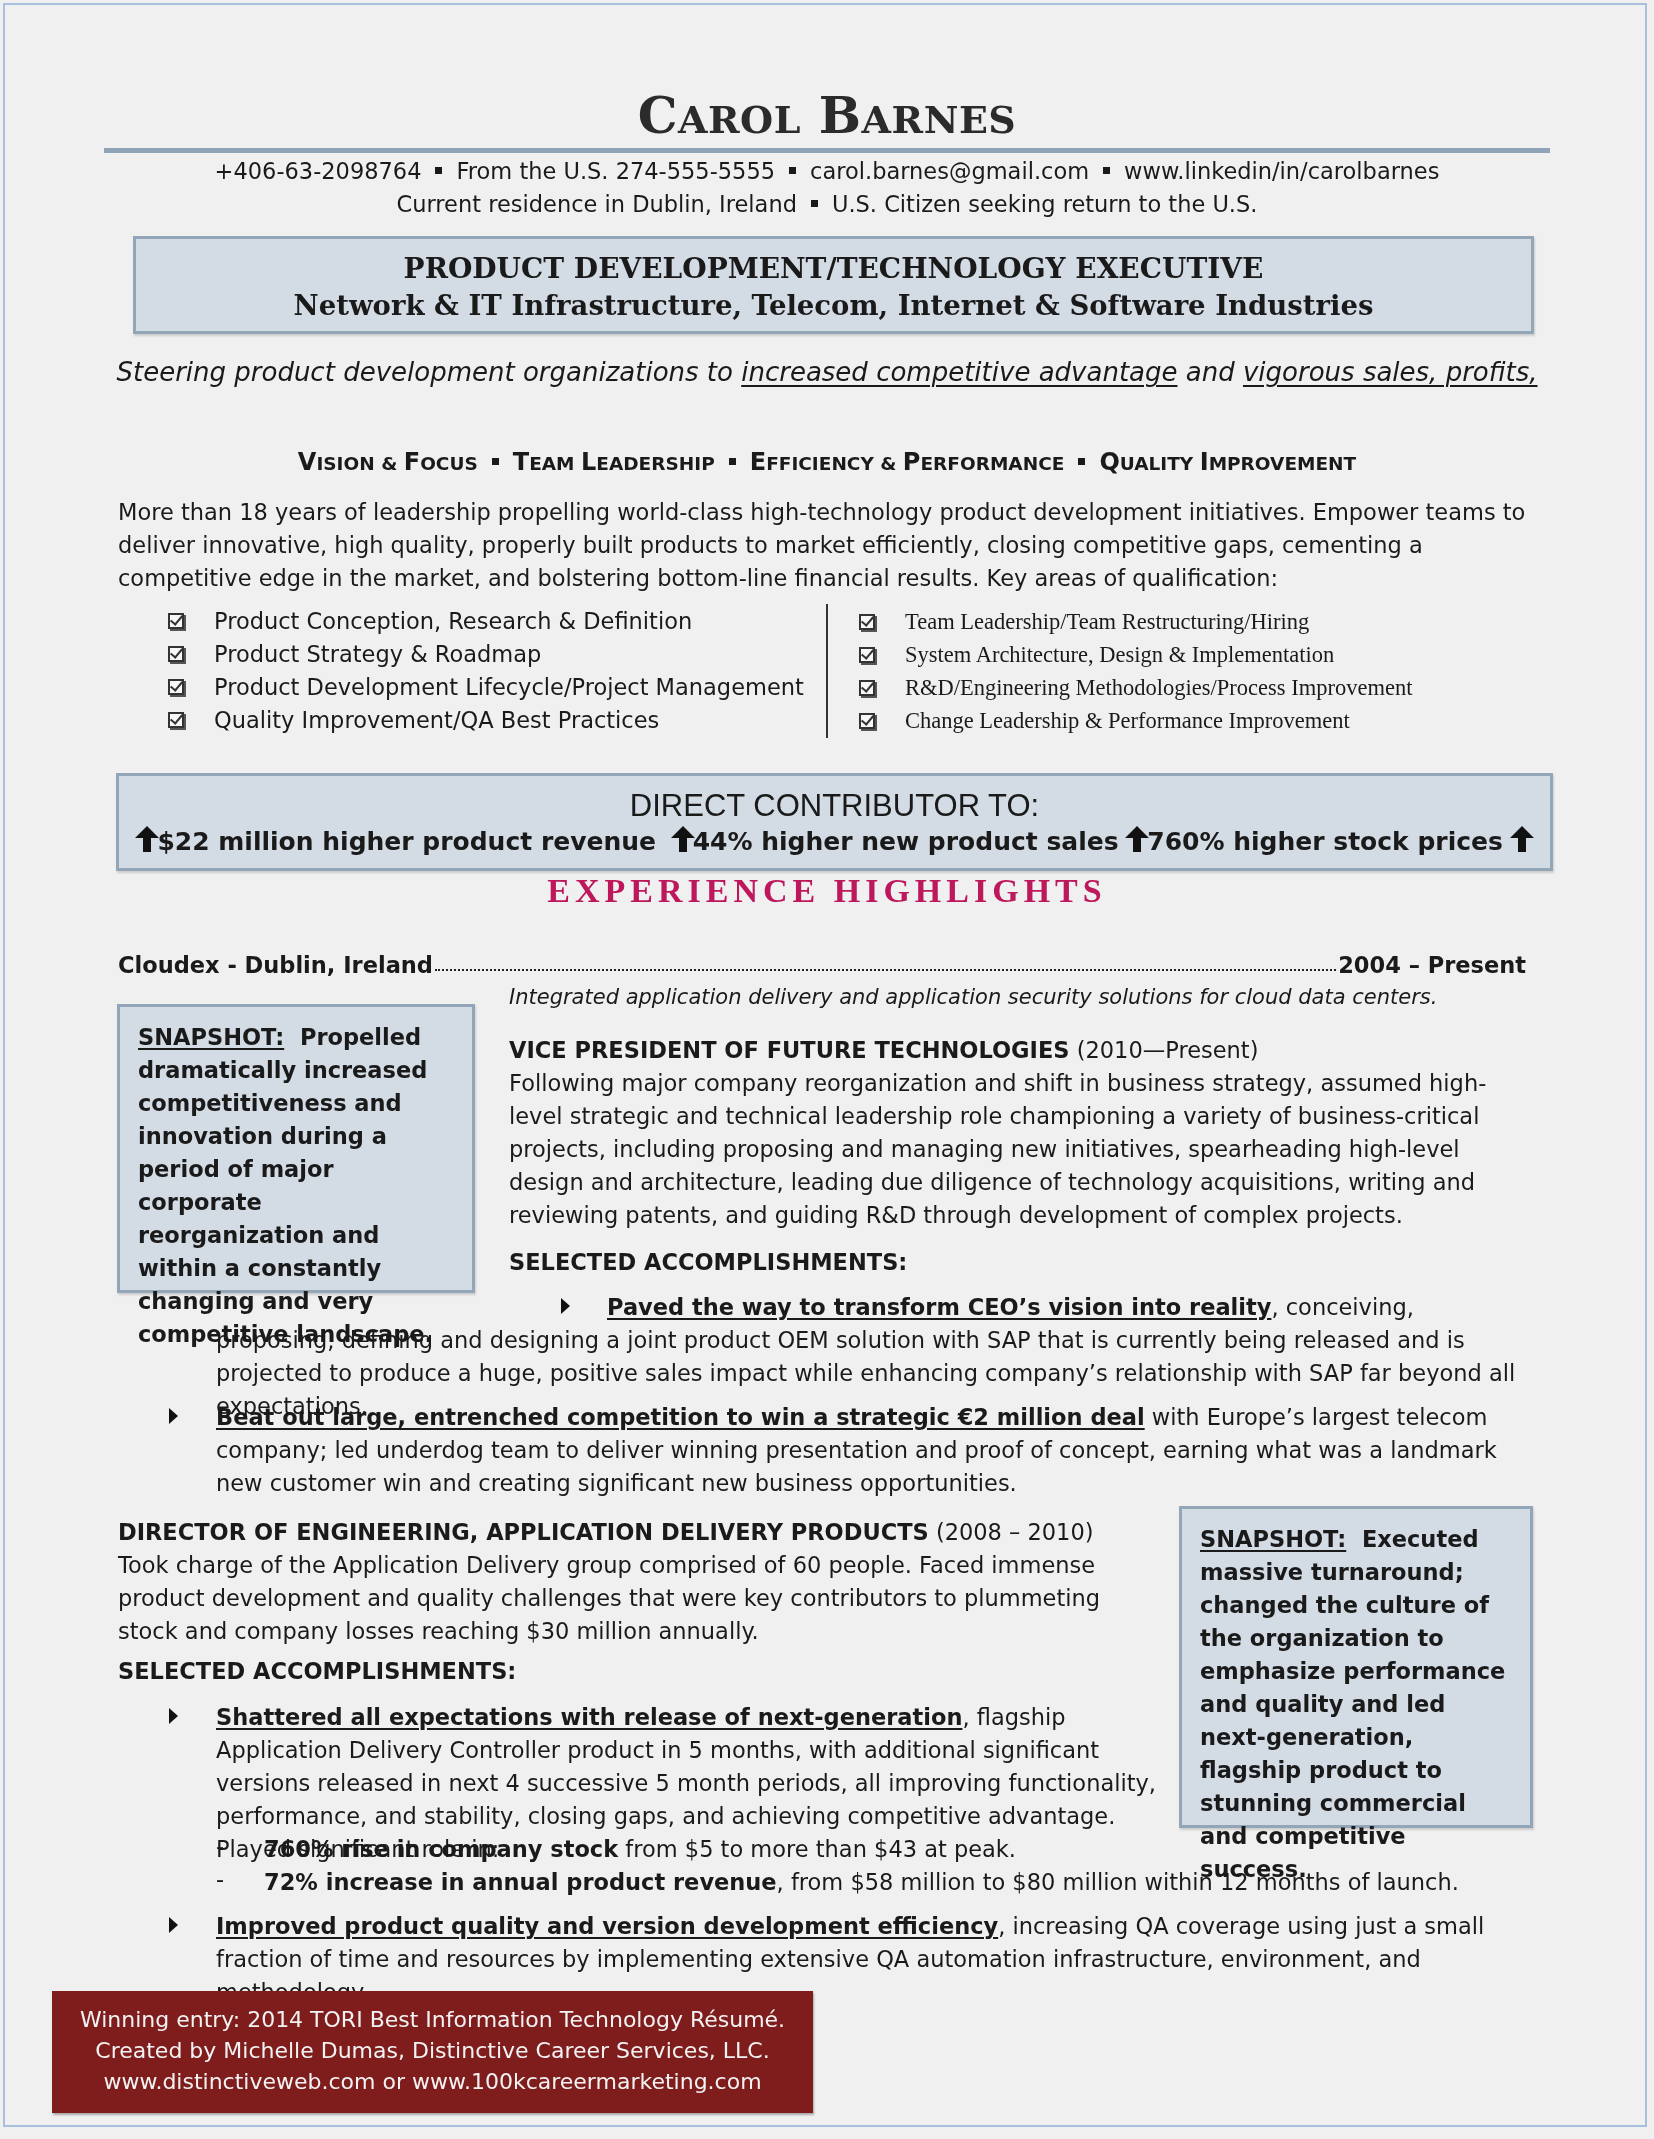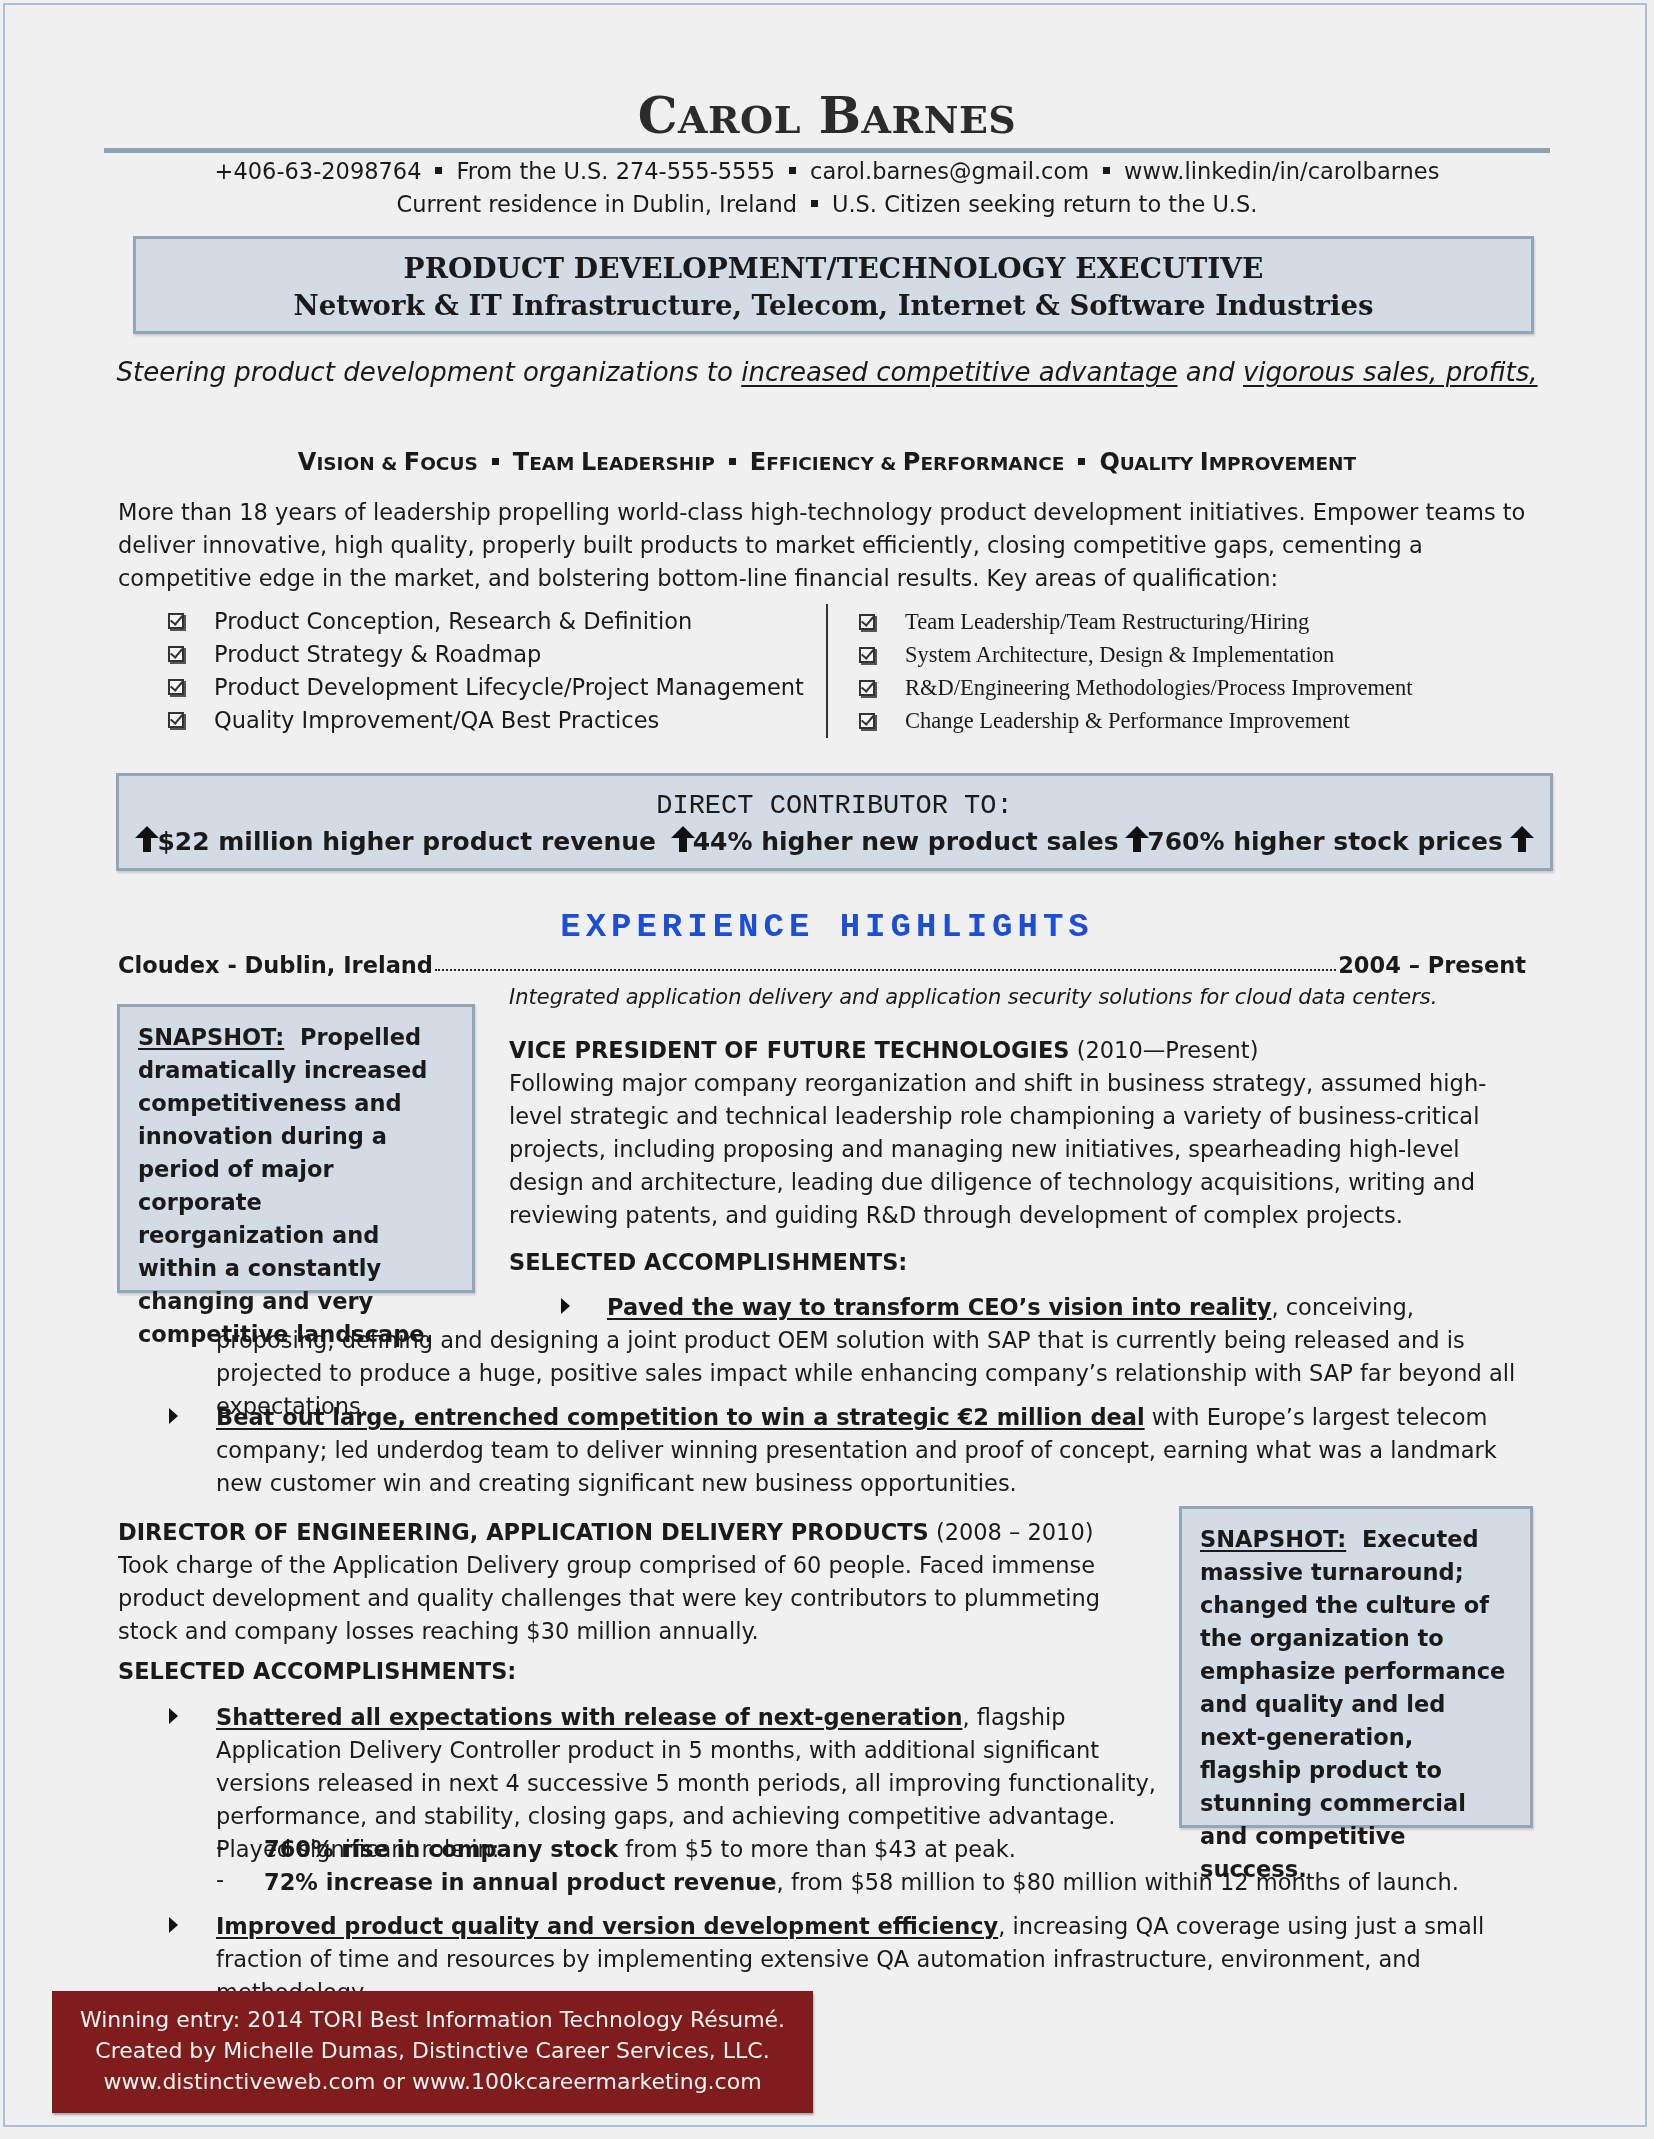--- a/index.html
+++ b/index.html
@@ -26,25 +26,25 @@
   .summary { left:118px; top:496px; width:1440px; font-size:22.5px; line-height:33px; }
   .checklist { top:605px; font-size:22.5px; line-height:33px; }
   .checklist .item { white-space:nowrap; }
   .chk { display:inline-block; width:16px; height:16px; border:2px solid #333; box-sizing:border-box; position:relative; margin-right:30px; vertical-align:middle; top:-2px; background:#f7f7f7;
          box-shadow:2px 2px 0 #555; }
   .chk::after { content:""; position:absolute; left:3px; top:-2px; width:5px; height:10px; border-right:2px solid #333; border-bottom:2px solid #333; transform:rotate(40deg); }
   .col-left { left:168px; }
   .col-right { left:859px;font-family:Liberation Serif, serif; }
   .divider { left:826px; top:604px; width:2px; height:134px; background:#333; }
   .dc-box { left:116px; top:773px; width:1437px; height:98px; text-align:center; }
-  .dc-box .h { font-family:Liberation Mono, monospace; font-size:27px; margin-top:12px; line-height:36px; }
+  .dc-box .h { font-family:Liberation Sans, sans-serif; font-size:31px; margin-top:12px; line-height:36px; }
   .dc-box .m { font-weight:bold; font-size:25px; line-height:36px; }
   .arrow { display:inline-block; width:0; height:0; position:relative; margin:0 10px; vertical-align:middle; top:-3px; }
   .arrow svg { position:absolute; left:-12px; top:-14px; }
-  .exp-head { top:908px; font-family:Liberation Mono, monospace; font-weight:bold; font-size:34px; letter-spacing:5px; color:#1d4ed8; }
+  .exp-head { top:872px; font-family:Liberation Serif, serif; font-weight:bold; font-size:34px; letter-spacing:5px; color:#be185d; }
   .company-line { left:118px; top:952px; width:1408px; display:flex; align-items:baseline; font-size:22.5px; font-weight:bold;text-align:center; }
   .company-line .dots { flex:1; border-bottom:2px dotted #222; margin:0 2px; position:relative; top:-2px; }
   .company-desc { left:509px; top:985px; font-style:italic; font-size:21px; }
   .snap { padding:14px 18px; font-weight:bold; font-size:22.5px; line-height:33px; }
   .snap .lab { text-decoration:underline; text-decoration-thickness:2px; text-underline-offset:3px; }
   .snap1 { left:117px; top:1004px; width:358px; height:289px; }
   .snap2 { left:1179px; top:1506px; width:354px; height:322px; }
   .body { font-size:22.5px; line-height:33px; }
   .role-head b { font-weight:bold; }
   .acc-head { font-weight:bold; font-size:22.5px; }

